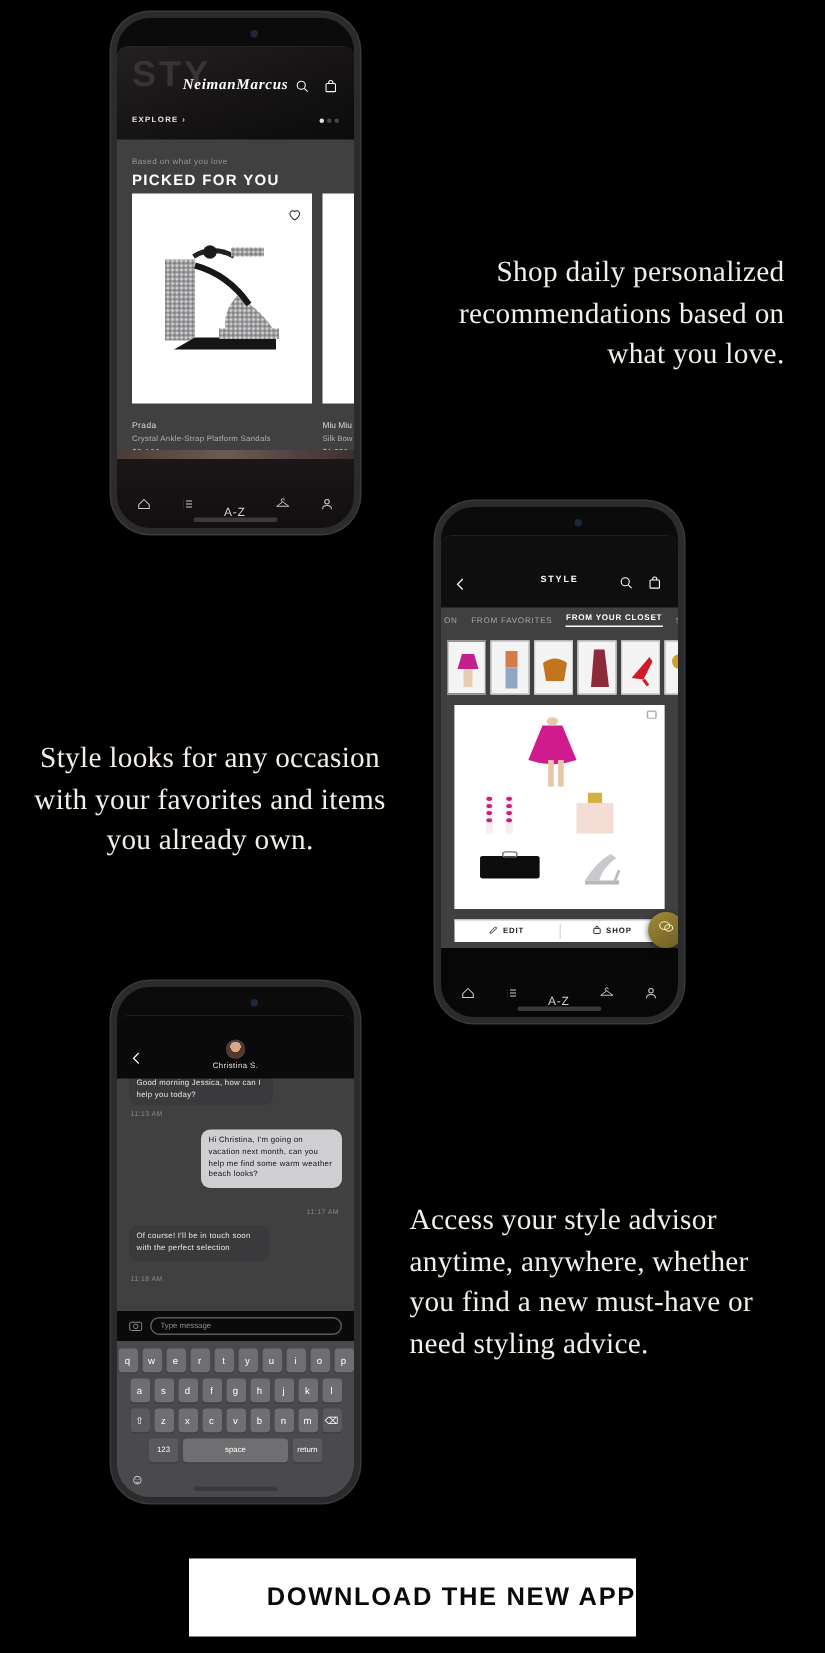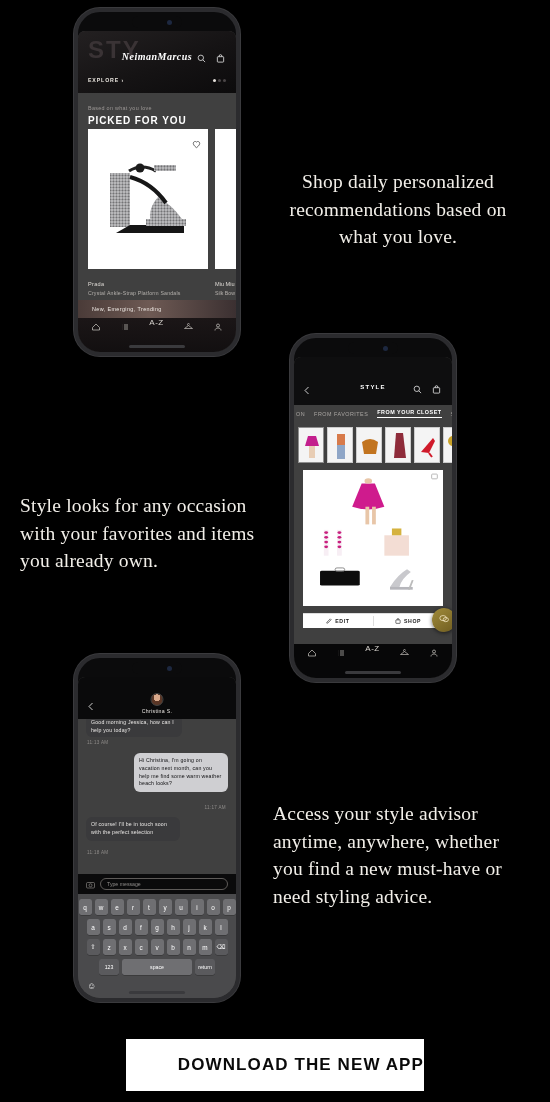--- a/index.html
+++ b/index.html
@@ -13,22 +13,22 @@
 
   
   .copy {
     position: absolute;
     color: #f2efe9;
     font-family: "Liberation Serif", serif;
     font-size: 19.5px;
     line-height: 1.42;
     letter-spacing: .2px;
   }
-  .copy-1 { left: 273px; top: 168px; width: 250px; text-align: center; }
-  .copy-2 { left: 20px; top: 492px; width: 240px; text-align: left; }
+  .copy-1 { left: 273px; top: 168px; width: 250px; text-align: right; }
+  .copy-2 { left: 20px; top: 492px; width: 240px; text-align: center; }
   .copy-3 { left: 273px; top: 800px; width: 255px; text-align: left; }
 
   
   .phone {
     position: absolute;
     background: #0b0b0c;
     border: 4px solid #2b2b2e;
     border-radius: 26px;
     box-shadow: 0 0 0 1px #3a3a3d, 0 6px 22px rgba(0,0,0,.9);
     overflow: hidden;
@@ -99,23 +99,23 @@
   .p1-meta2 .price { font-size:5.6px; color:#e6e2dd; margin-top:3px; }
 
   .banner {
     position:absolute; left:0; right:0; bottom:34px; height:18px;
     background:linear-gradient(90deg,#4a3b38,#6e5a54 45%,#3b3031);
     display:flex; align-items:center;
   }
   .banner span { font-size:5.4px; color:#efe9e4; margin-left:14px; letter-spacing:.4px; }
 
   .tabbar {
-    position:absolute; left:0; right:0; bottom:0; height:34px;
+    position:absolute; left:0; right:0; bottom:0; height:46px;
     background:linear-gradient(180deg,#1b1617,#120f10);
-    display:flex; align-items:flex-start; justify-content:space-around; padding:0 4px 6px;
+    display:flex; align-items:flex-end; justify-content:space-around; padding:0 4px 6px;
   }
   .tabbar.dark { background:#070708; }
   .tabbar .az { font-size:8px; color:#d8d4cf; letter-spacing:.5px; }
 
   
   .p2-head {
     position:absolute; left:0; right:0; top:0; height:48px; background:#0e0e0f;
   }
   .p2-title {
     position:absolute; left:50%; top:27px; transform:translateX(-50%);

